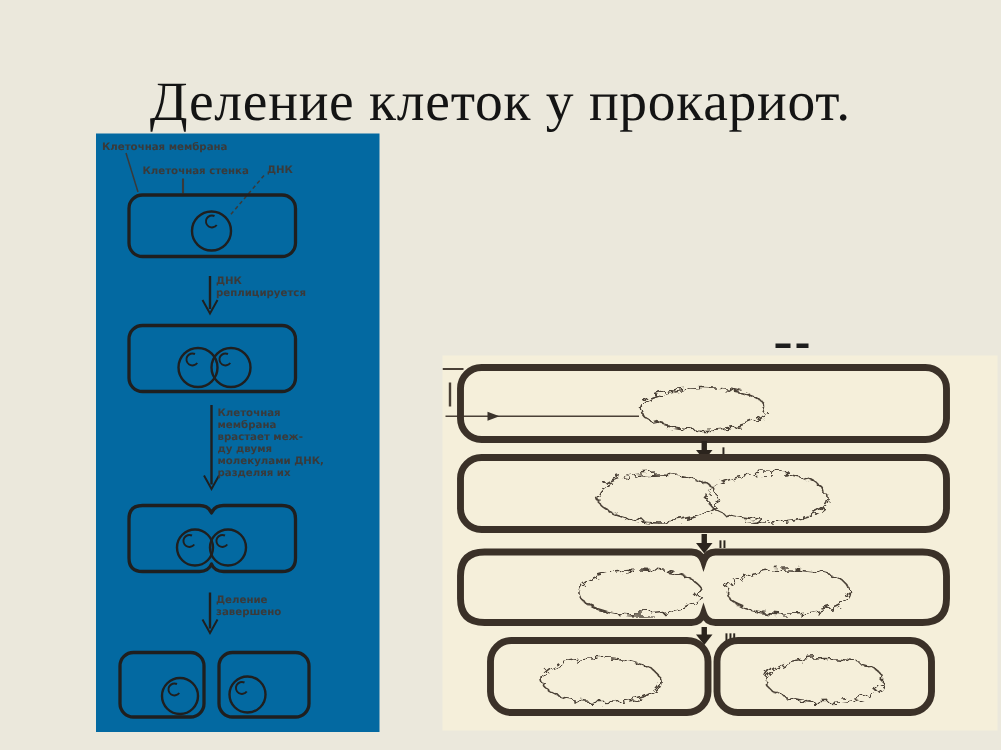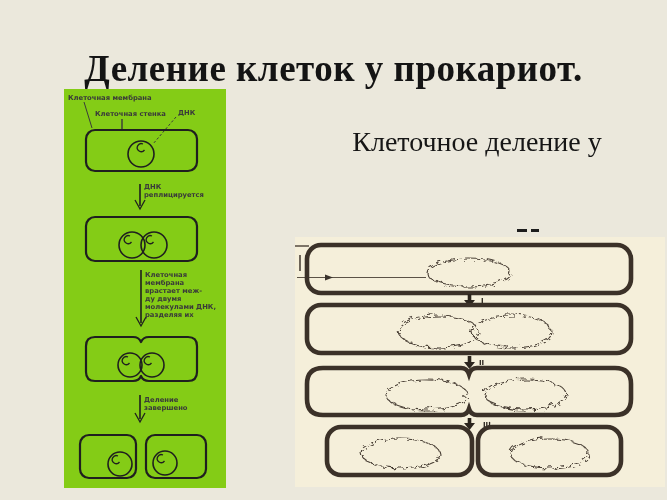--- a/index.html
+++ b/index.html
@@ -4,25 +4,25 @@
 <style>
   html,body{margin:0;padding:0;}
   body{
     width:667px;height:500px;position:relative;overflow:hidden;
     background:#ebe8dc;
     font-family:"Liberation Serif","DejaVu Serif",serif;
   }
   .title{
     position:absolute;left:0;top:22px;width:100%;
     text-align:center;font-size:37px;color:#141414;
-    letter-spacing:.5px;font-weight:700;
+    letter-spacing:.5px;font-weight:400;
   }
   .left-figure{
-    position:absolute;left:64px;top:89px;width:162px;height:399px;
-    background:#84cc16;
+    position:absolute;left:64px;top:89px;width:189px;height:399px;
+    background:#0369a1;
   }
   .body-text{
     position:absolute;left:288px;top:124px;width:378px;
     text-align:center;font-size:28px;line-height:35px;color:#161616;
   }
   .clip-dash{position:absolute;height:3px;background:#1d1d1d;}
   .dash1{left:517px;top:229px;width:10px;}
   .dash2{left:531px;top:229px;width:8px;}
   .right-figure{
     position:absolute;left:295px;top:237px;width:370px;height:250px;
@@ -101,21 +101,20 @@
         <circle cx="56" cy="375" r="12" stroke-width="1.6"></circle>
         <path d="M54,367 a4,4 0 1 0 1.5,6" stroke-width="1.3"></path>
         <rect x="82" y="346" width="60" height="43" rx="9"></rect>
         <circle cx="101" cy="374" r="12" stroke-width="1.6"></circle>
         <path d="M99,366 a4,4 0 1 0 1.5,6" stroke-width="1.3"></path>
       </g>
     </svg>
   </div>
 
   <div class="body-text">
-    <div>Клеточное деление у</div>
   </div>
   <span class="clip-dash dash1"></span>
   <span class="clip-dash dash2"></span>
 
   <div class="right-figure">
     <svg width="370" height="250" viewBox="0 0 370 250">
       <defs>
         <filter id="squig" x="-25%" y="-50%" width="150%" height="200%">
           <feTurbulence type="turbulence" baseFrequency="0.10 0.16" numOctaves="2" seed="7" result="n"></feTurbulence>
           <feDisplacementMap in="SourceGraphic" in2="n" scale="7"></feDisplacementMap>

